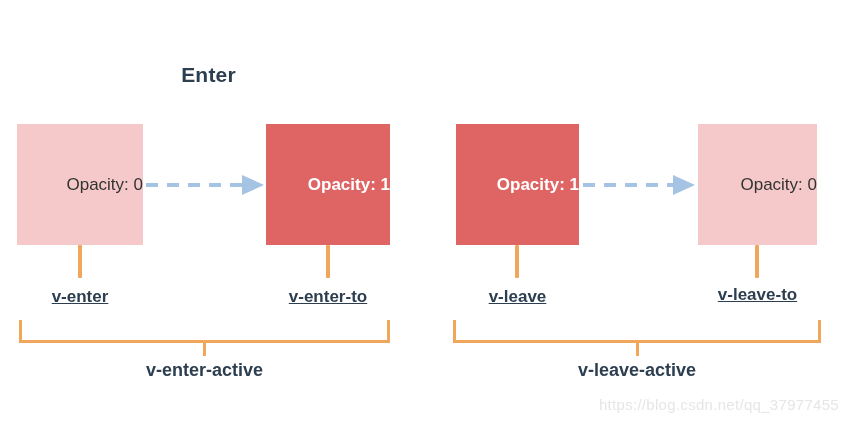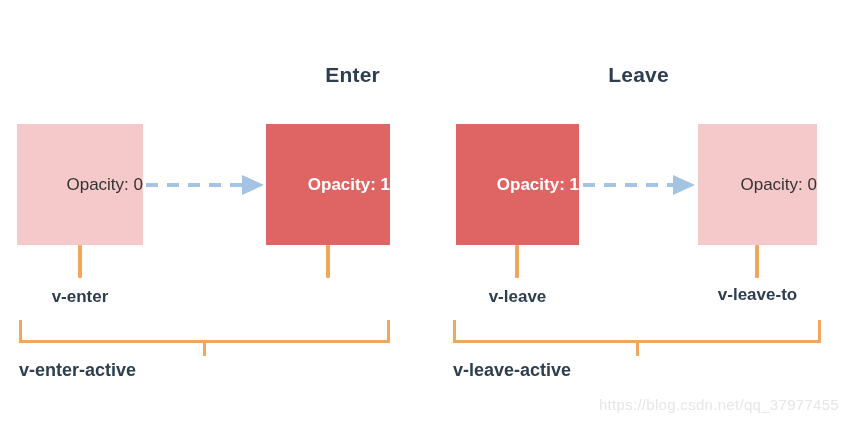--- a/index.html
+++ b/index.html
@@ -27,21 +27,21 @@
 
   .section-title {
     position: absolute;
     top: 63px;
     text-align: center;
     font-size: 21px;
     font-weight: bold;
     color: var(--heading);
     letter-spacing: 0.2px;
   }
-  .title-enter { left: 7px; width: 373px; text-align: right; }
+  .title-enter { left: 22px; width: 373px; }
   .title-leave { left: 456px; width: 365px; }
 
   .state-box {
     position: absolute;
     top: 124px;
     height: 121px;
     display: flex;
     align-items: center;
     justify-content: flex-end;
     font-size: 17px;
@@ -72,20 +72,21 @@
   .stem-3 { left: 515px; }
   .stem-4 { left: 755px; }
 
   .class-label {
     position: absolute;
     top: 287px;
     text-align: center;
     font-size: 17px;
     font-weight: bold;
     color: var(--heading);
+    text-decoration: underline;
   }
   .label-1 { left: 17px;  width: 126px; }
   .label-2 { left: 266px; width: 124px; }
   .label-3 { left: 456px; width: 123px; }
   .label-4 { left: 698px; width: 119px; top: 285px; }
 
   .bracket {
     position: absolute;
     top: 320px;
     height: 23px;
@@ -102,21 +103,21 @@
     width: 3px;
     height: 14px;
     background: var(--connector);
   }
   .tick-enter { left: 203px; }
   .tick-leave { left: 636px; }
 
   .active-label {
     position: absolute;
     top: 360px;
-    text-align: left;
+    text-align: center;
     font-size: 18px;
     font-weight: bold;
     color: var(--heading);
   }
   .active-enter { left: 19px;  width: 371px; }
   .active-leave { left: 453px; width: 368px; }
 
   .watermark {
     position: absolute;
     top: 396px;
@@ -125,21 +126,20 @@
     color: var(--watermark);
     letter-spacing: 0.3px;
   }
 </style>
 </head>
 <body>
 
 <div class="canvas">
 
   <div class="section-title title-enter">Enter</div>
-  <div class="section-title title-leave">Leave</div>
 
   <div class="state-box box-faded box-1">
     <span>Opacity: 0</span>
   </div>
   <div class="state-box box-solid box-2">
     <span>Opacity: 1</span>
   </div>
 
   <div class="state-box box-solid box-3">
     <span>Opacity: 1</span>
@@ -156,20 +156,21 @@
     <line x1="0" y1="12" x2="90" y2="12"></line>
     <polygon points="90,2 112,12 90,22"></polygon>
   </svg>
 
   <div class="stem stem-1"></div>
   <div class="stem stem-2"></div>
   <div class="stem stem-3"></div>
   <div class="stem stem-4"></div>
 
   <div class="class-label label-1">v-enter</div>
+  <div class="class-label label-2">v-enter-to</div>
   <div class="class-label label-4">v-leave-to</div>
   <div class="class-label label-3">v-leave</div>
 
   <div class="bracket bracket-enter"></div>
   <div class="bracket-tick tick-enter"></div>
   <div class="bracket bracket-leave"></div>
   <div class="bracket-tick tick-leave"></div>
 
   <div class="active-label active-enter">v-enter-active</div>
   <div class="active-label active-leave">v-leave-active</div>

